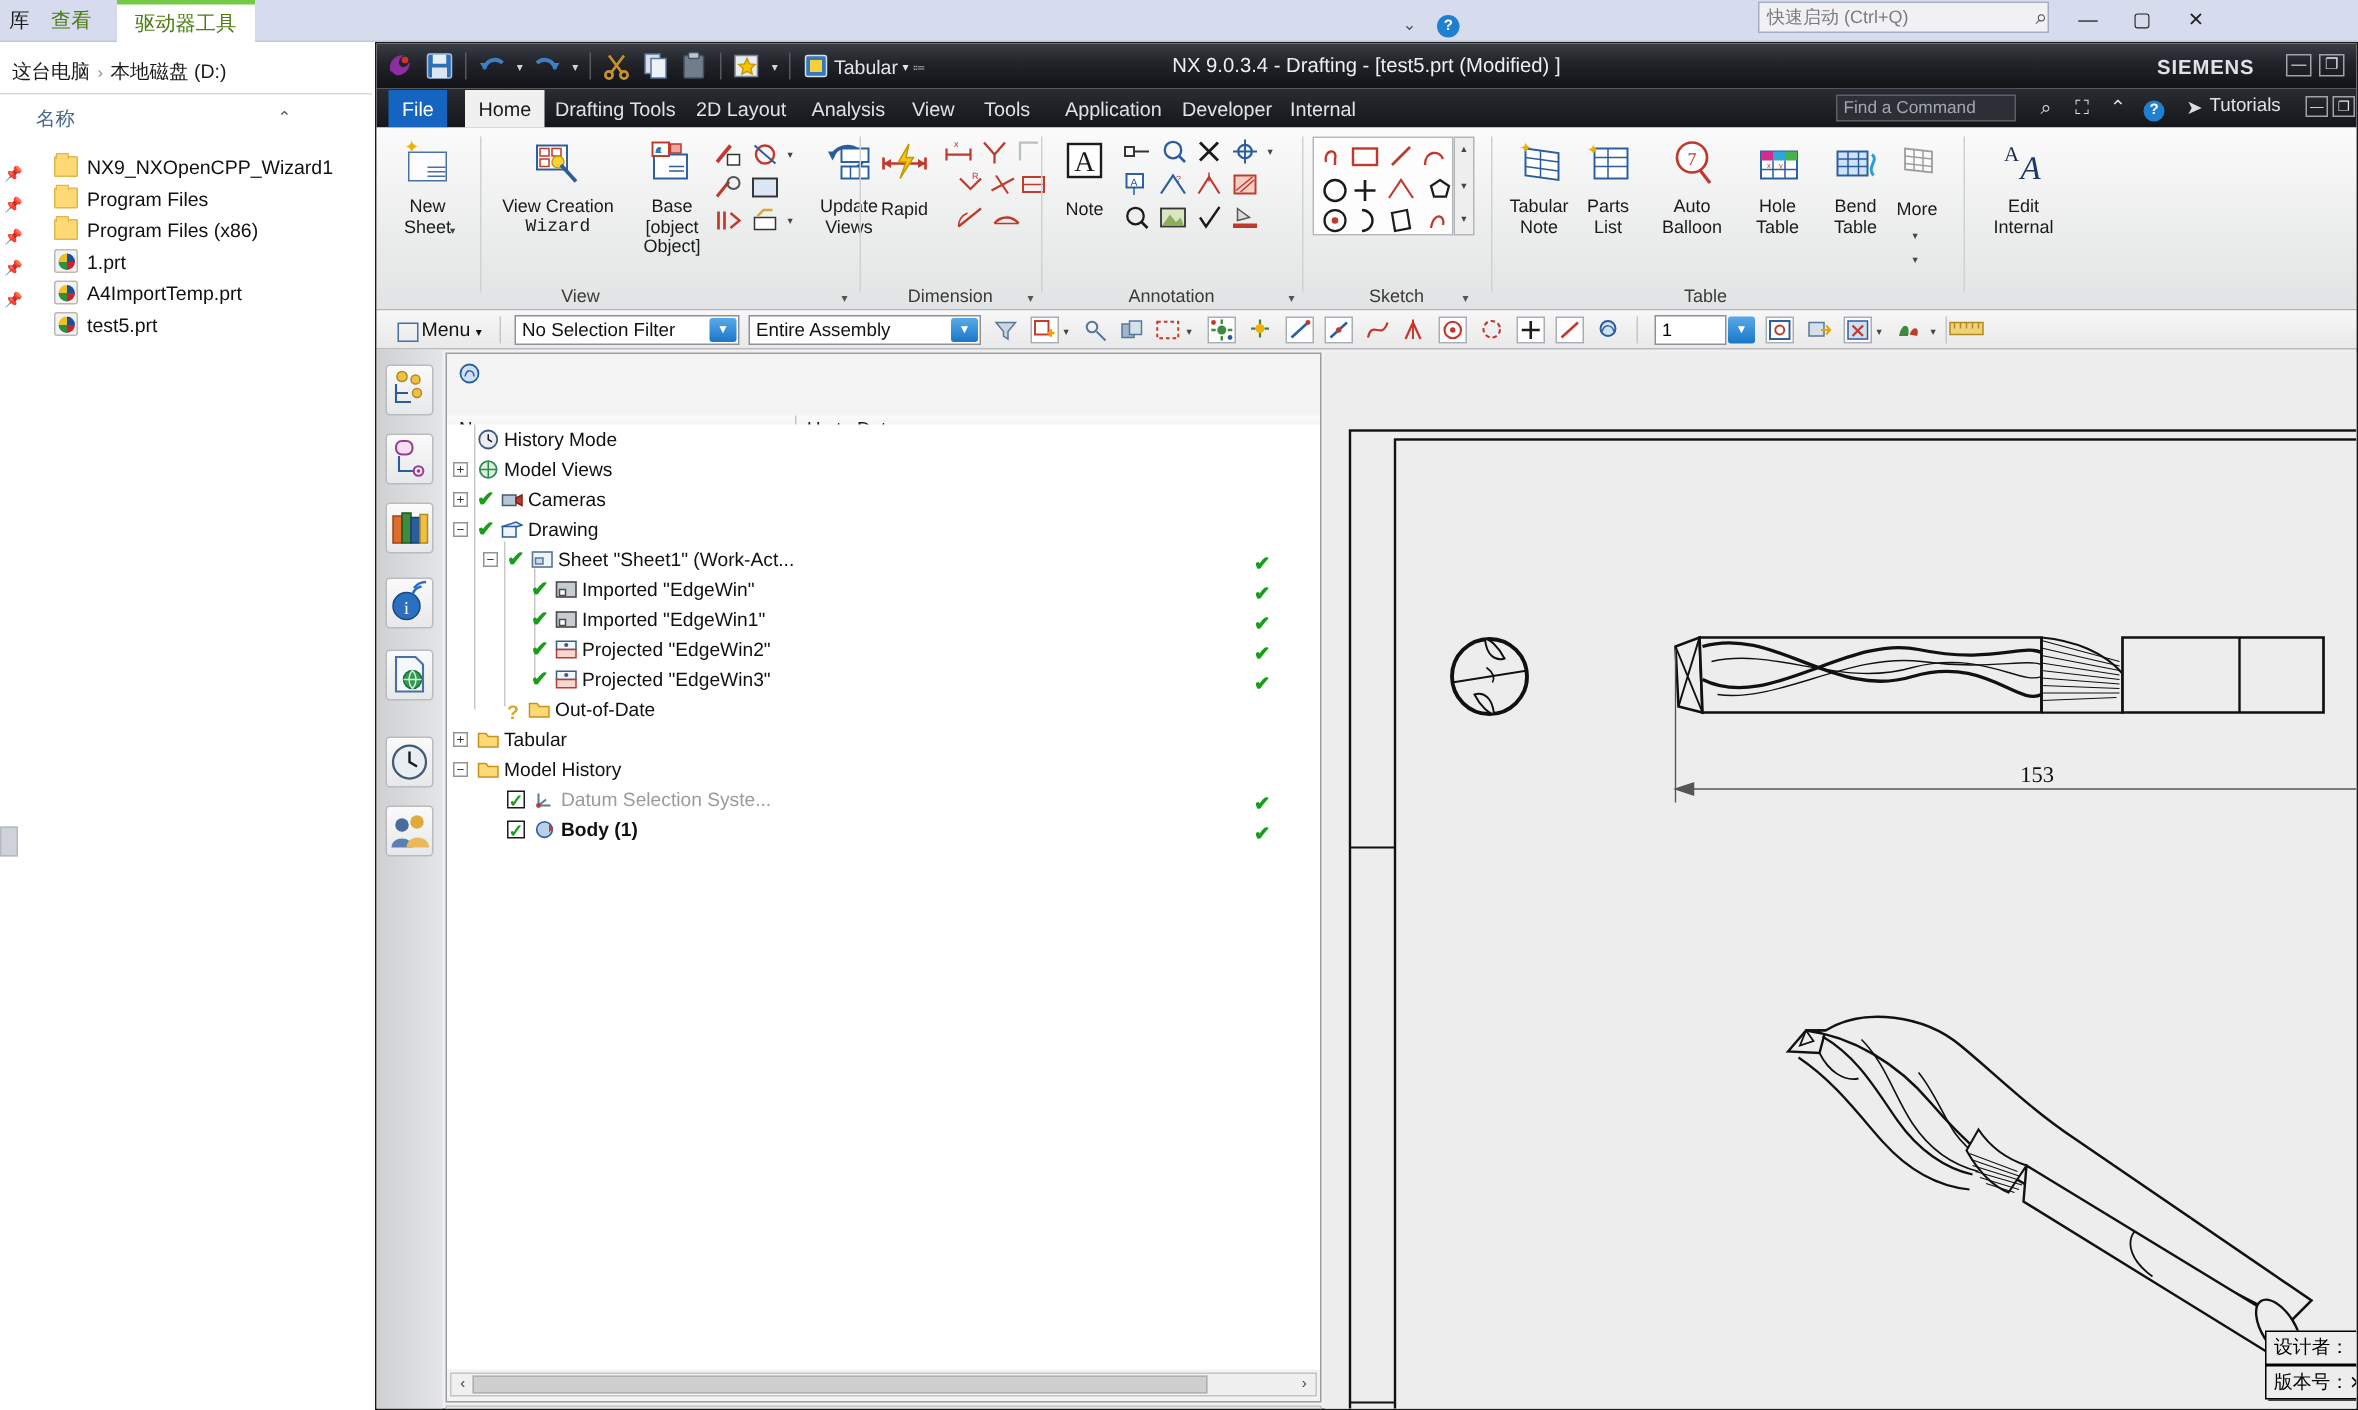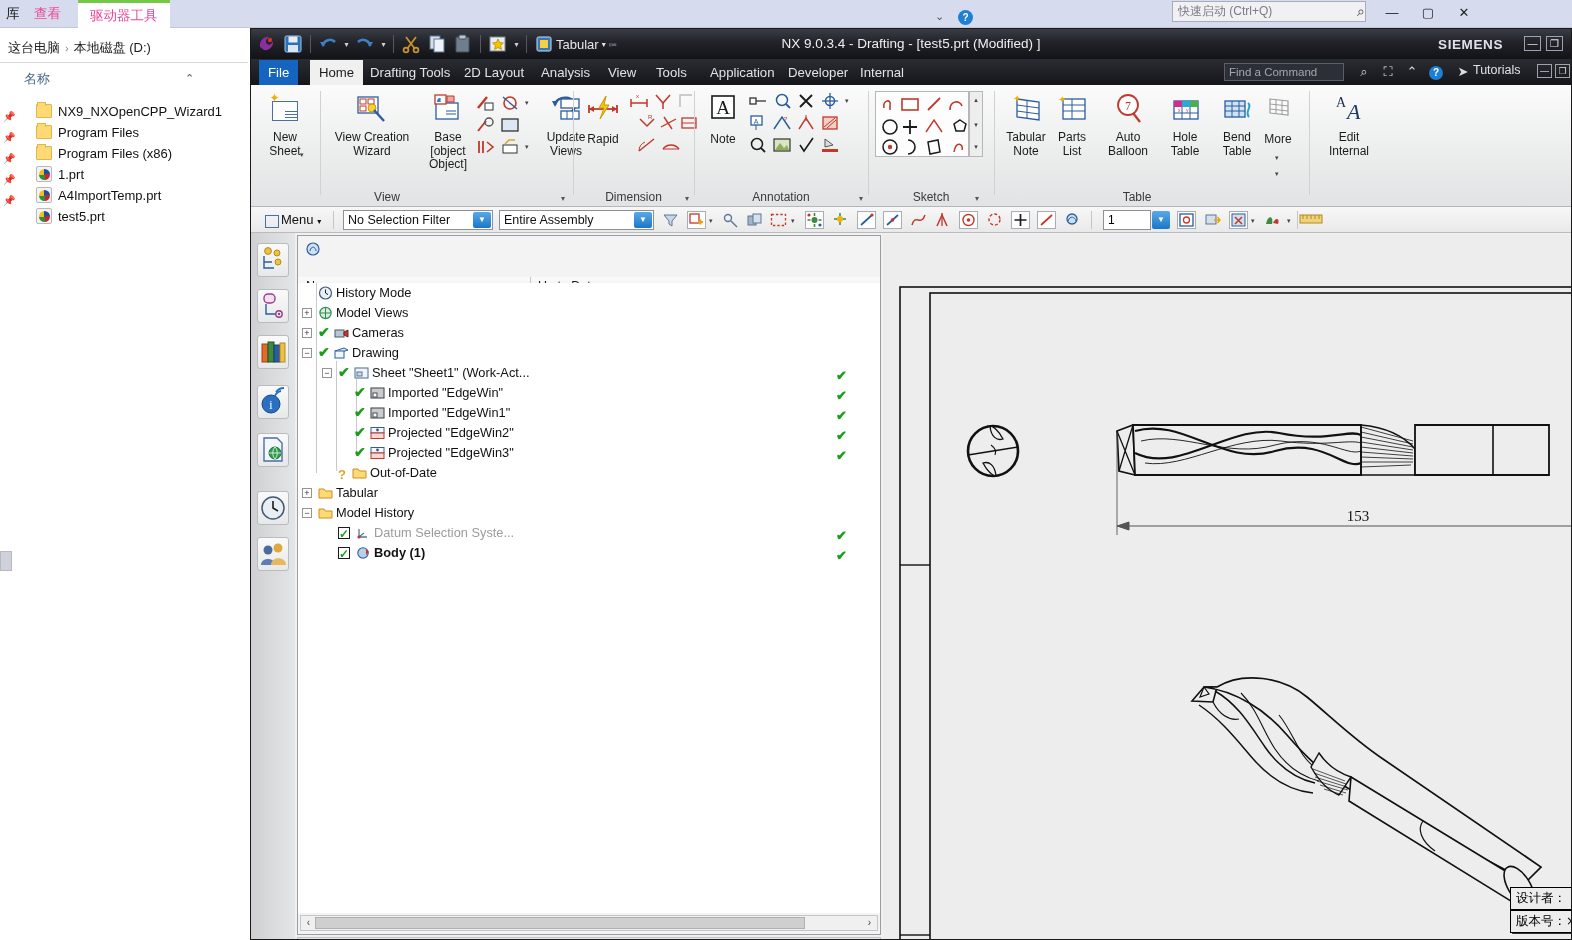--- a/index.html
+++ b/index.html
@@ -6,21 +6,21 @@
   html,body { width:1572px; height:940px; overflow:hidden;
     font-family:"Liberation Sans", sans-serif; font-size:12px; }
   body { background:#d6d9e6; position:relative; }
 
   
   #explorer { position:absolute; left:0; top:0; width:1572px; height:940px;
     background:#ffffff; }
   #exp-ribbonbar { position:absolute; left:0; top:0; width:1572px; height:28px;
     background:#d6dced; border-bottom:1px solid #c2c8db; }
   .exp-tab { position:absolute; top:0; height:28px; line-height:28px;
-    font-size:13.5px; color:#ec4899; padding:0 12px; }
+    font-size:13.5px; color:#4d7c0f; padding:0 12px; }
   .exp-tab.cut { color:#1b1b1b; }
   #exp-tab-drive { background:#ffffff; border-top:3px solid #74c947;
     line-height:26px; }
   #exp-quicklaunch { position:absolute; left:1172px; top:1px; width:194px;
     height:21px; background:#f1f1f4; border:1px solid #a8adbd;
     font-size:12px; color:#7a7a84; padding-left:5px; line-height:19px; }
   #exp-ql-mag { position:absolute; left:1352px; top:2px; width:18px; height:18px;
     color:#4a4a4a; font-size:14px; text-align:center; line-height:18px; }
   .winbtn { position:absolute; top:0; width:36px; height:26px;
     text-align:center; line-height:26px; font-size:13px; color:#222; }
@@ -402,21 +402,21 @@
           <svg width="34" height="32" viewBox="0 0 34 32">
             <rect x="3" y="4" width="20" height="16" fill="#fff" stroke="#2a5d9e" stroke-width="1.3"></rect>
             <rect x="5" y="6" width="6" height="5" fill="#fff" stroke="#c0392b"></rect>
             <rect x="13" y="6" width="6" height="5" fill="#fff" stroke="#c0392b"></rect>
             <rect x="5" y="13" width="6" height="5" fill="#fff" stroke="#c0392b"></rect>
             <circle cx="17" cy="15" r="4" fill="#f5d23c" stroke="#c79a00"></circle>
             <line x1="19" y1="17" x2="29" y2="28" stroke="#2a5d9e" stroke-width="2.4"></line>
           </svg>
         </span>
         <span class="lbl" style="top:40px;">View Creation</span>
-        <span class="lbl" style="top:54px;">Wizard</span>
+        <span class="lbl" style="top:54px;font-family:Liberation Mono, monospace;">Wizard</span>
       </div>
 
       <div class="bigbtn" style="left:100px;width:50px;">
         <span class="bigico">
           <svg width="32" height="32" viewBox="0 0 32 32">
             <rect x="4" y="10" width="22" height="16" fill="#fff" stroke="#2a5d9e" stroke-width="1.3"></rect>
             <line x1="14" y1="18" x2="24" y2="18" stroke="#2a5d9e"></line>
             <line x1="14" y1="21" x2="24" y2="21" stroke="#2a5d9e"></line>
             <rect x="3" y="2" width="11" height="9" fill="#fff" stroke="#c0392b" stroke-width="1.3"></rect>
             <path d="M5 9 C5 5 8 4 9 6 C8 7 8 9 10 9 Z" fill="#3878b8"></path>

